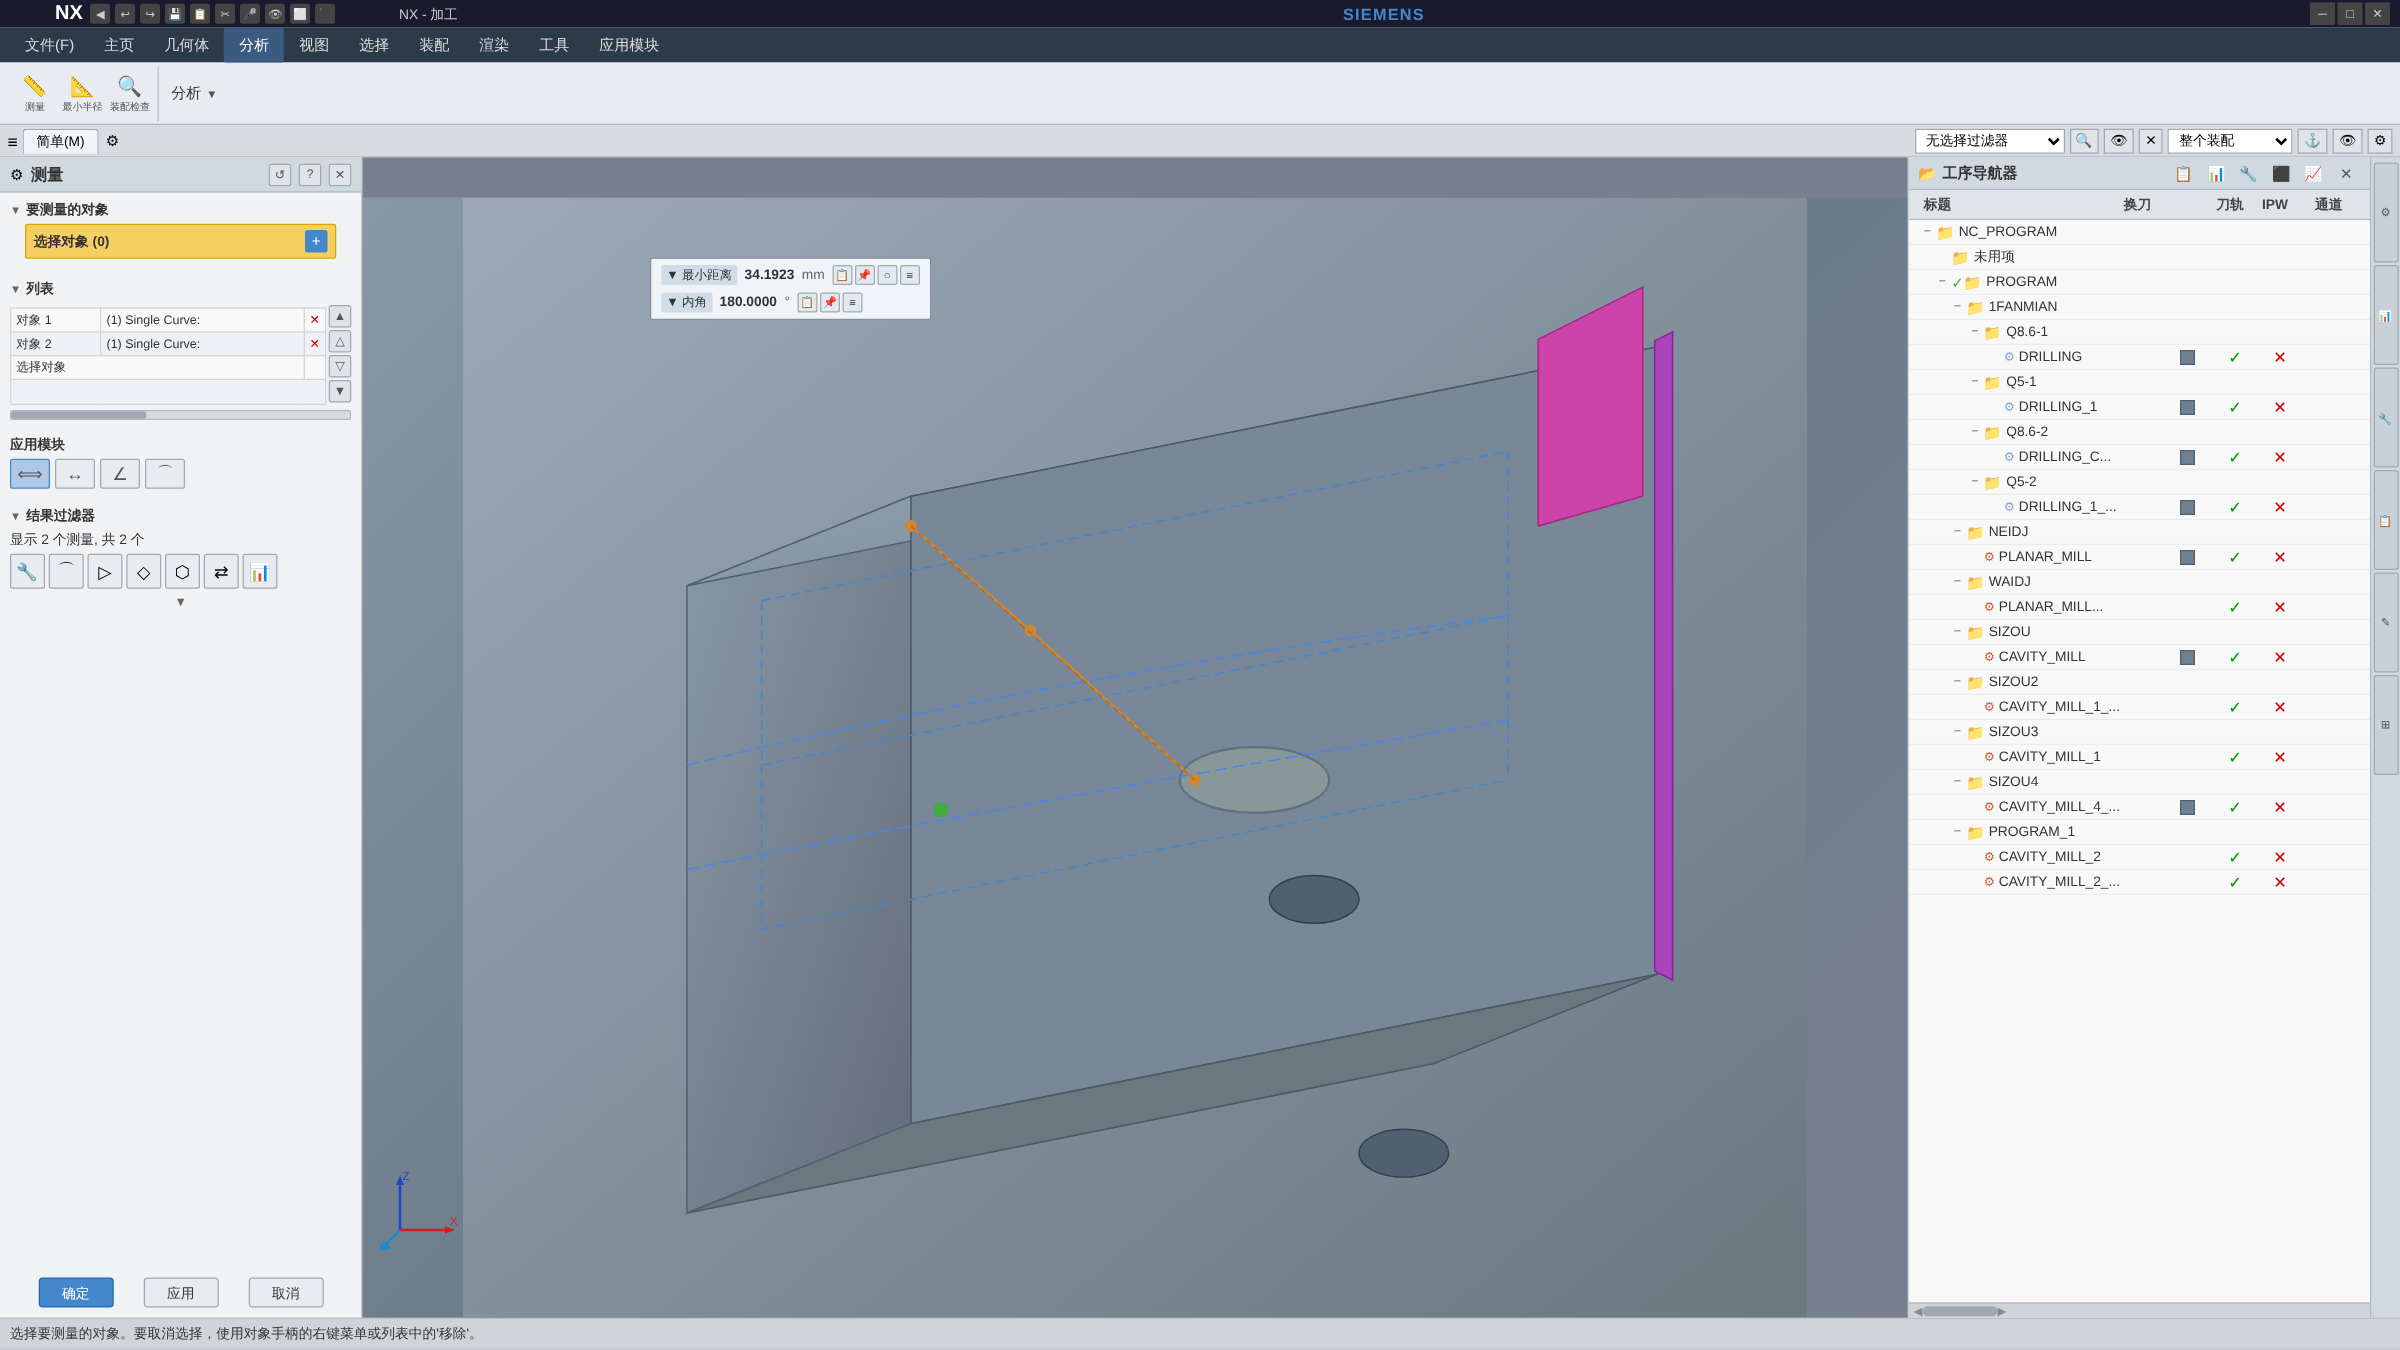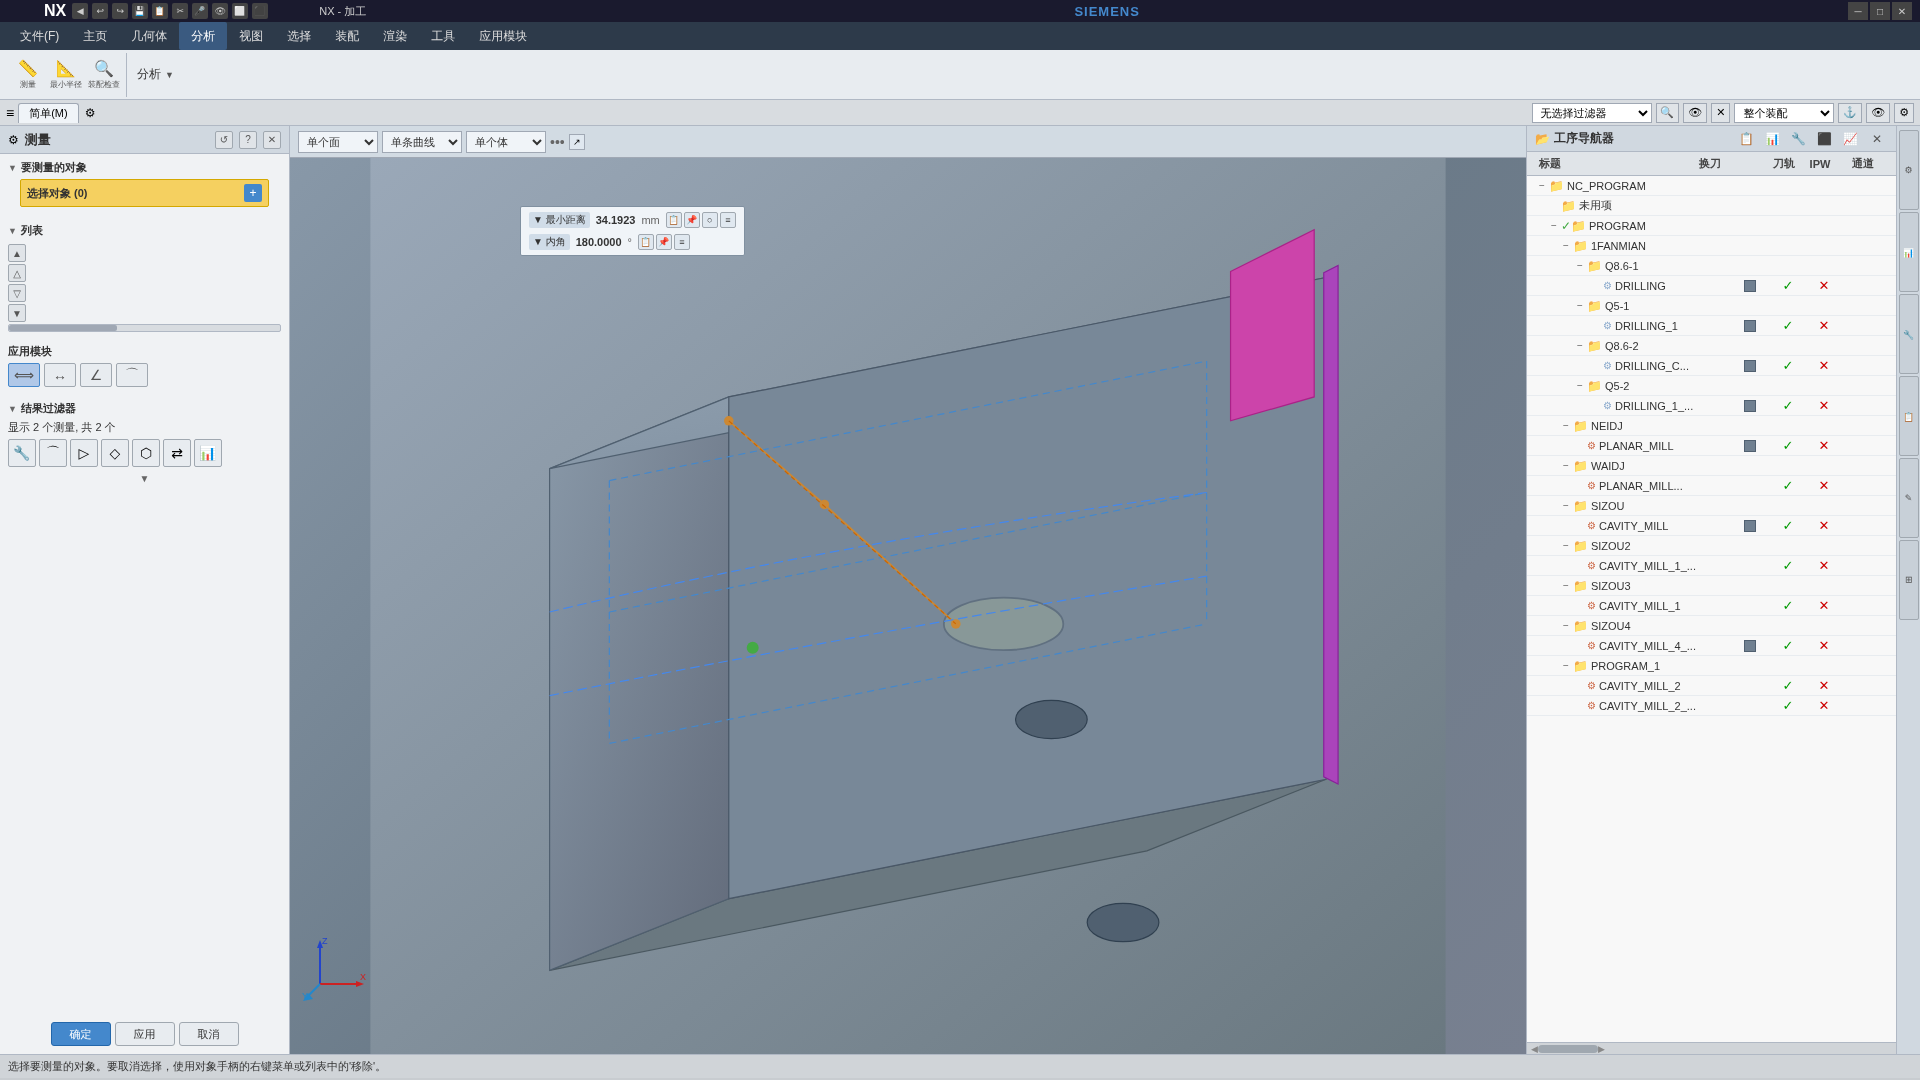--- a/index.html
+++ b/index.html
@@ -88,21 +88,21 @@
     .measure-methods { display: flex; gap: 4px; margin: 4px 0; flex-wrap: wrap; }
     .method-icon { width: 32px; height: 24px; border: 1px solid #a0a8b0; background: #e8ecf0; border-radius: 2px; cursor: pointer; display: flex; align-items: center; justify-content: center; font-size: 14px; color: #555; }
     .method-icon.active { background: #b0c8e8; border-color: #4488cc; }
 
     .results-section { padding: 4px 8px; }
     .results-icons { display: flex; gap: 3px; flex-wrap: wrap; margin: 4px 0; }
     .result-icon { width: 28px; height: 28px; border: 1px solid #a0a8b0; background: #e8ecf0; border-radius: 2px; cursor: pointer; display: flex; align-items: center; justify-content: center; font-size: 14px; }
 
     .divider-arrow { text-align: center; padding: 2px; color: #666; font-size: 10px; cursor: pointer; }
 
-    .panel-buttons { padding: 8px; display: flex; gap: 4px; justify-content: center; margin-top: auto; }
+    .panel-buttons { padding: 8px; display: flex; gap: 24px; justify-content: center; margin-top: auto; }
     .action-btn {
       height: 24px; min-width: 60px; padding: 0 12px; border-radius: 3px; border: 1px solid #a0a8b0;
       font-size: 11px; cursor: pointer; background: #e8ecf0; color: #333;
     }
     .action-btn.primary { background: #4488cc; color: white; border-color: #2266aa; }
 
     
     .center-viewport {
       flex: 1; background: #788090; position: relative; overflow: hidden;
     }
@@ -344,20 +344,41 @@
         <button class="add-btn">+</button>
       </div>
     </div>
 
     <div class="panel-section">
       <div class="section-title">
         <span class="section-arrow">▼</span>
         <span>列表</span>
       </div>
       <div style="display:flex; gap:2px; align-items:stretch;">
+        <table class="list-table" style="flex:1;">
+          <tbody>
+              <tr class="list-row">
+            <td>对象 1</td>
+            <td>(1) Single Curve:</td>
+            <td style="width:16px;"><span style="color:#c00; font-size:10px; cursor:pointer;">✕</span></td>
+          </tr>
+          <tr class="list-row">
+            <td>对象 2</td>
+            <td>(1) Single Curve:</td>
+            <td style="width:16px;"><span style="color:#c00; font-size:10px; cursor:pointer;">✕</span></td>
+          </tr>
+          <tr class="selected-row list-row">
+            <td colspan="2">选择对象</td>
+            <td></td>
+          </tr>
+          <tr>
+            <td colspan="3" style="height: 20px;"></td>
+          </tr>
+        </tbody>
+          </table>
         <div style="display:flex; flex-direction:column; gap:2px; padding: 2px 0;">
           <button class="panel-icon-btn">▲</button>
           <button class="panel-icon-btn">△</button>
           <button class="panel-icon-btn">▽</button>
           <button class="panel-icon-btn">▼</button>
         </div>
       </div>
       <div class="list-scroll-area">
         <div style="height:8px; background:#d8dce0; border: 1px solid #b0b8c4; border-radius: 2px; width: 100%;">
           <div style="width:40%; height:100%; background:#a0a8b4; border-radius: 2px;"></div>
@@ -397,33 +418,20 @@
 
     <div class="panel-buttons">
       <button class="action-btn primary">确定</button>
       <button class="action-btn">应用</button>
       <button class="action-btn">取消</button>
     </div>
   </div>
 
   <div class="center-viewport">
 
-    <div class="viewport-toolbar">
-      <select class="vp-select">
-        <option>单个面</option>
-      </select>
-      <select class="vp-select">
-        <option>单条曲线</option>
-      </select>
-      <select class="vp-select">
-        <option>单个体</option>
-      </select>
-      <span class="vp-dots">•••</span>
-      <span style="width:16px; height:16px; border:1px solid #a0a8b4; background:#e0e8f0; display:flex; align-items:center; justify-content:center; cursor:pointer; font-size:9px;">↗</span>
-    </div>
 
     <div class="viewport-3d">
       
       <svg class="viewport-svg" viewBox="0 0 900 750">
 
         <defs>
           <linearGradient id="bgGrad" x1="0%" y1="0%" x2="100%" y2="100%">
             <stop offset="0%" style="stop-color:#9aa8b8"></stop>
             <stop offset="100%" style="stop-color:#6a7880"></stop>
           </linearGradient>

